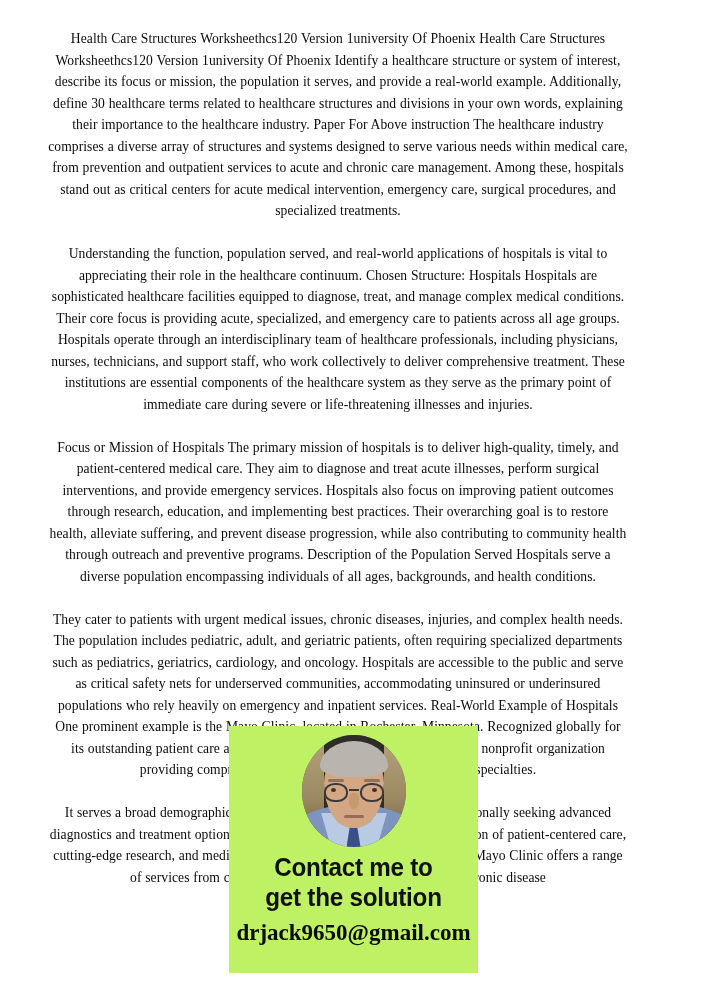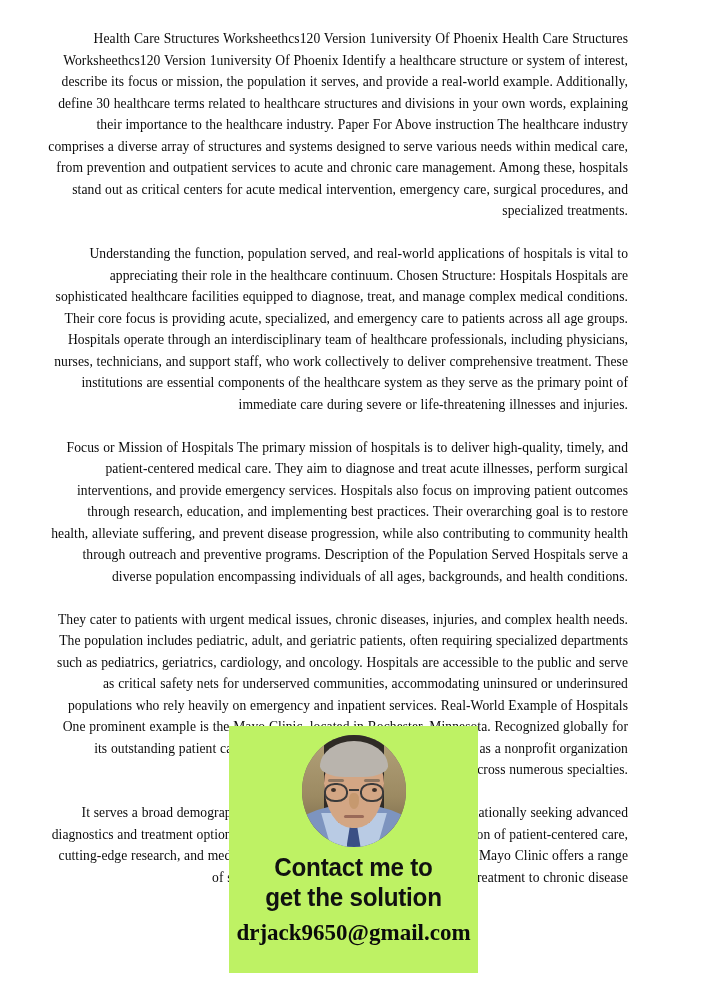--- a/index.html
+++ b/index.html
@@ -20,21 +20,21 @@
     left: 48px;
     top: 28px;
     width: 580px;
   }
 
   .para {
     margin: 0 0 21.5px 0;
     font-size: 13.6px;
     line-height: 21.5px;
     color: #0a0a0a;
-    text-align: right;
+    text-align: center;
     letter-spacing: 0.005em;
     word-spacing: 0.02em;
   }
   .para:last-child { margin-bottom: 0; }
 
   
   #overlay {
     position: absolute;
     left: 229px;
     top: 726px;

